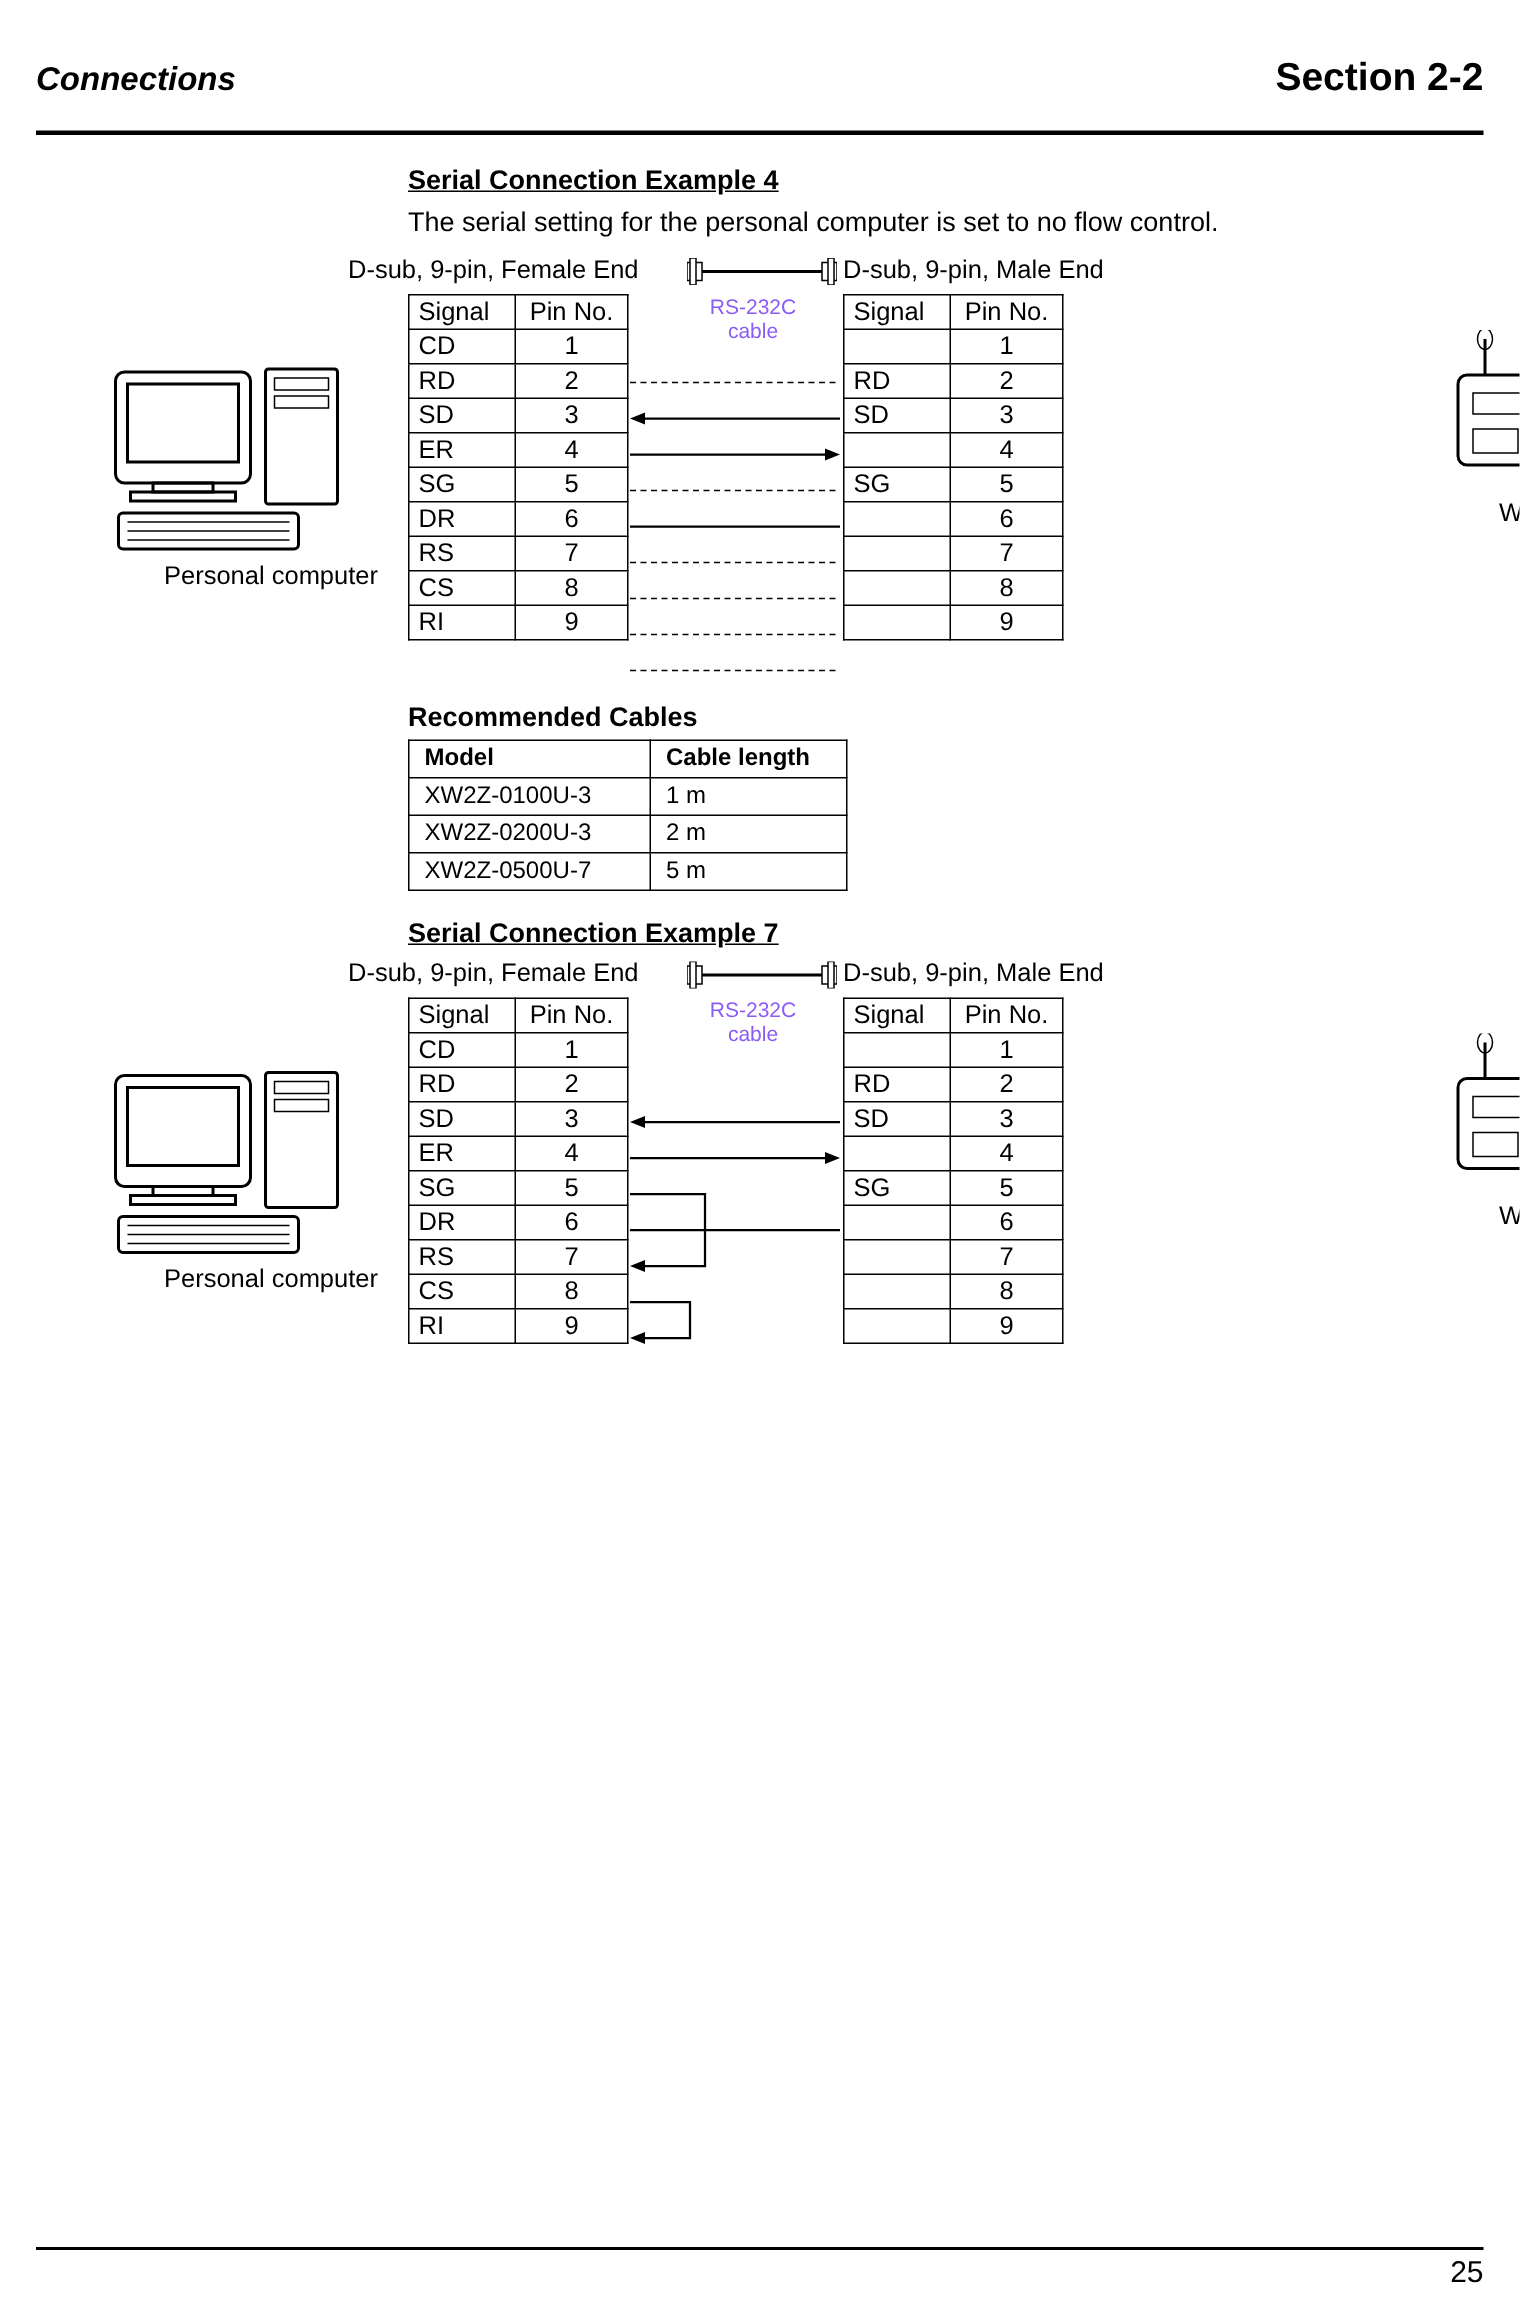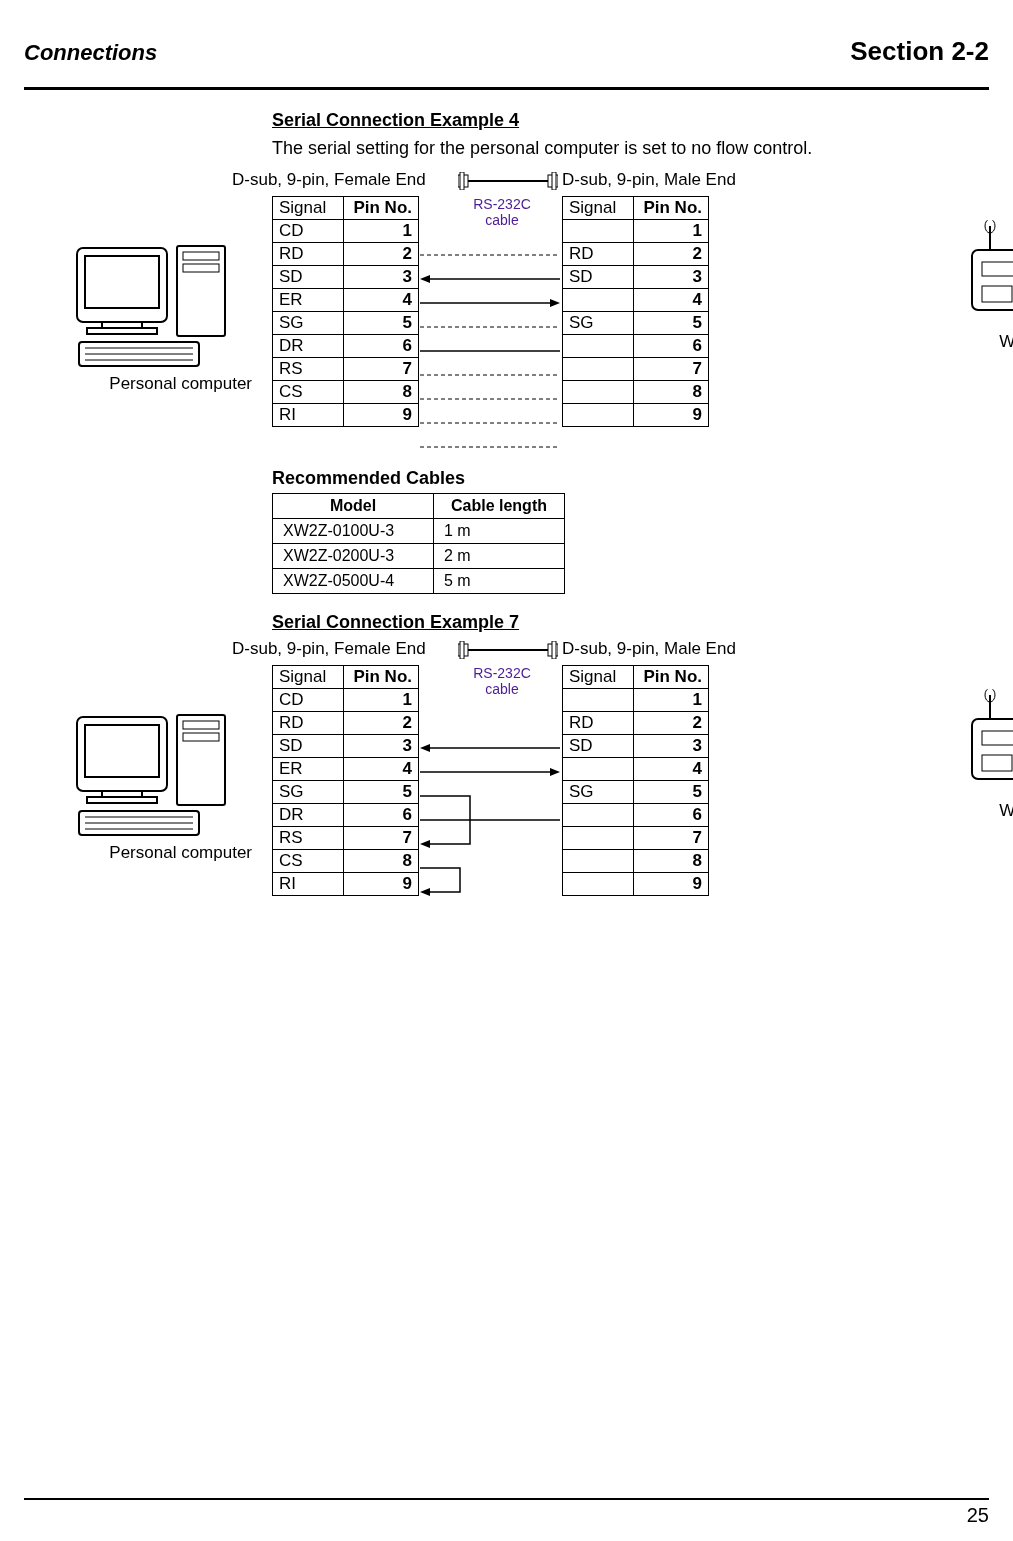--- a/index.html
+++ b/index.html
@@ -51,40 +51,40 @@
   }
   table.pin-table.left-table { left: 0; top: 0; }
   table.pin-table.right-table { left: 290px; top: 0; }
   table.pin-table td, table.pin-table th {
     border: 1px solid #000;
     padding: 0 6px;
     height: 22px;
     text-align: left;
     font-weight: normal;
   }
-  table.pin-table td.pin-no { text-align: right; width: 62px; font-weight: bold; }
+  table.pin-table td.pin-no { text-align: center; width: 62px; }
   table.pin-table td.sig { width: 58px; }
   .rs232-label {
     position: absolute;
     left: 190px; top: 26px;
-    font-size: 14px; text-align: center; width: 80px; color: #4c1d95;
+    font-size: 14px; text-align: center; width: 80px; color: #8b5cf6;
   }
   .conn-svg { position: absolute; left: 148px; top: 23px; }
   .after-diagram-note { font-size: 16px; margin: 0 0 14px 0; line-height: 1.3; }
   .rec-cables-head { font-weight: bold; font-size: 18px; margin-bottom: 4px; }
   table.rec-cables {
     border-collapse: collapse;
     font-size: 16px;
     margin-bottom: 18px;
   }
   table.rec-cables th, table.rec-cables td {
     border: 1px solid #000;
     padding: 3px 10px;
   }
-  table.rec-cables th { font-weight: bold; text-align: center; }
+  table.rec-cables th { font-weight: bold; text-align: left; }
   table.rec-cables td.model { width: 140px; }
   table.rec-cables td.len { width: 110px; }
   .page-footer {
     position: fixed;
     bottom: 14px;
     right: 24px;
     font-weight: normal;
     font-size: 20px;
     border-top: 2px solid #000;
     width: 965px;
@@ -272,21 +272,21 @@
     </tr>
     <tr>
           <td class="model">XW2Z-0100U-3</td>
           <td class="len">1 m</td>
         </tr>
     <tr>
           <td class="model">XW2Z-0200U-3</td>
           <td class="len">2 m</td>
         </tr>
     <tr>
-          <td class="model">XW2Z-0500U-4</td>
+          <td class="model">XW2Z-0500U-7</td>
           <td class="len">5 m</td>
         </tr>
   </tbody>
     </table>
 
   <div class="subhead">Serial Connection Example 7</div>
 
   <div class="diagram-wrap">
     <div class="pc-block">
       <svg width="170" height="130" viewBox="0 0 170 130">

